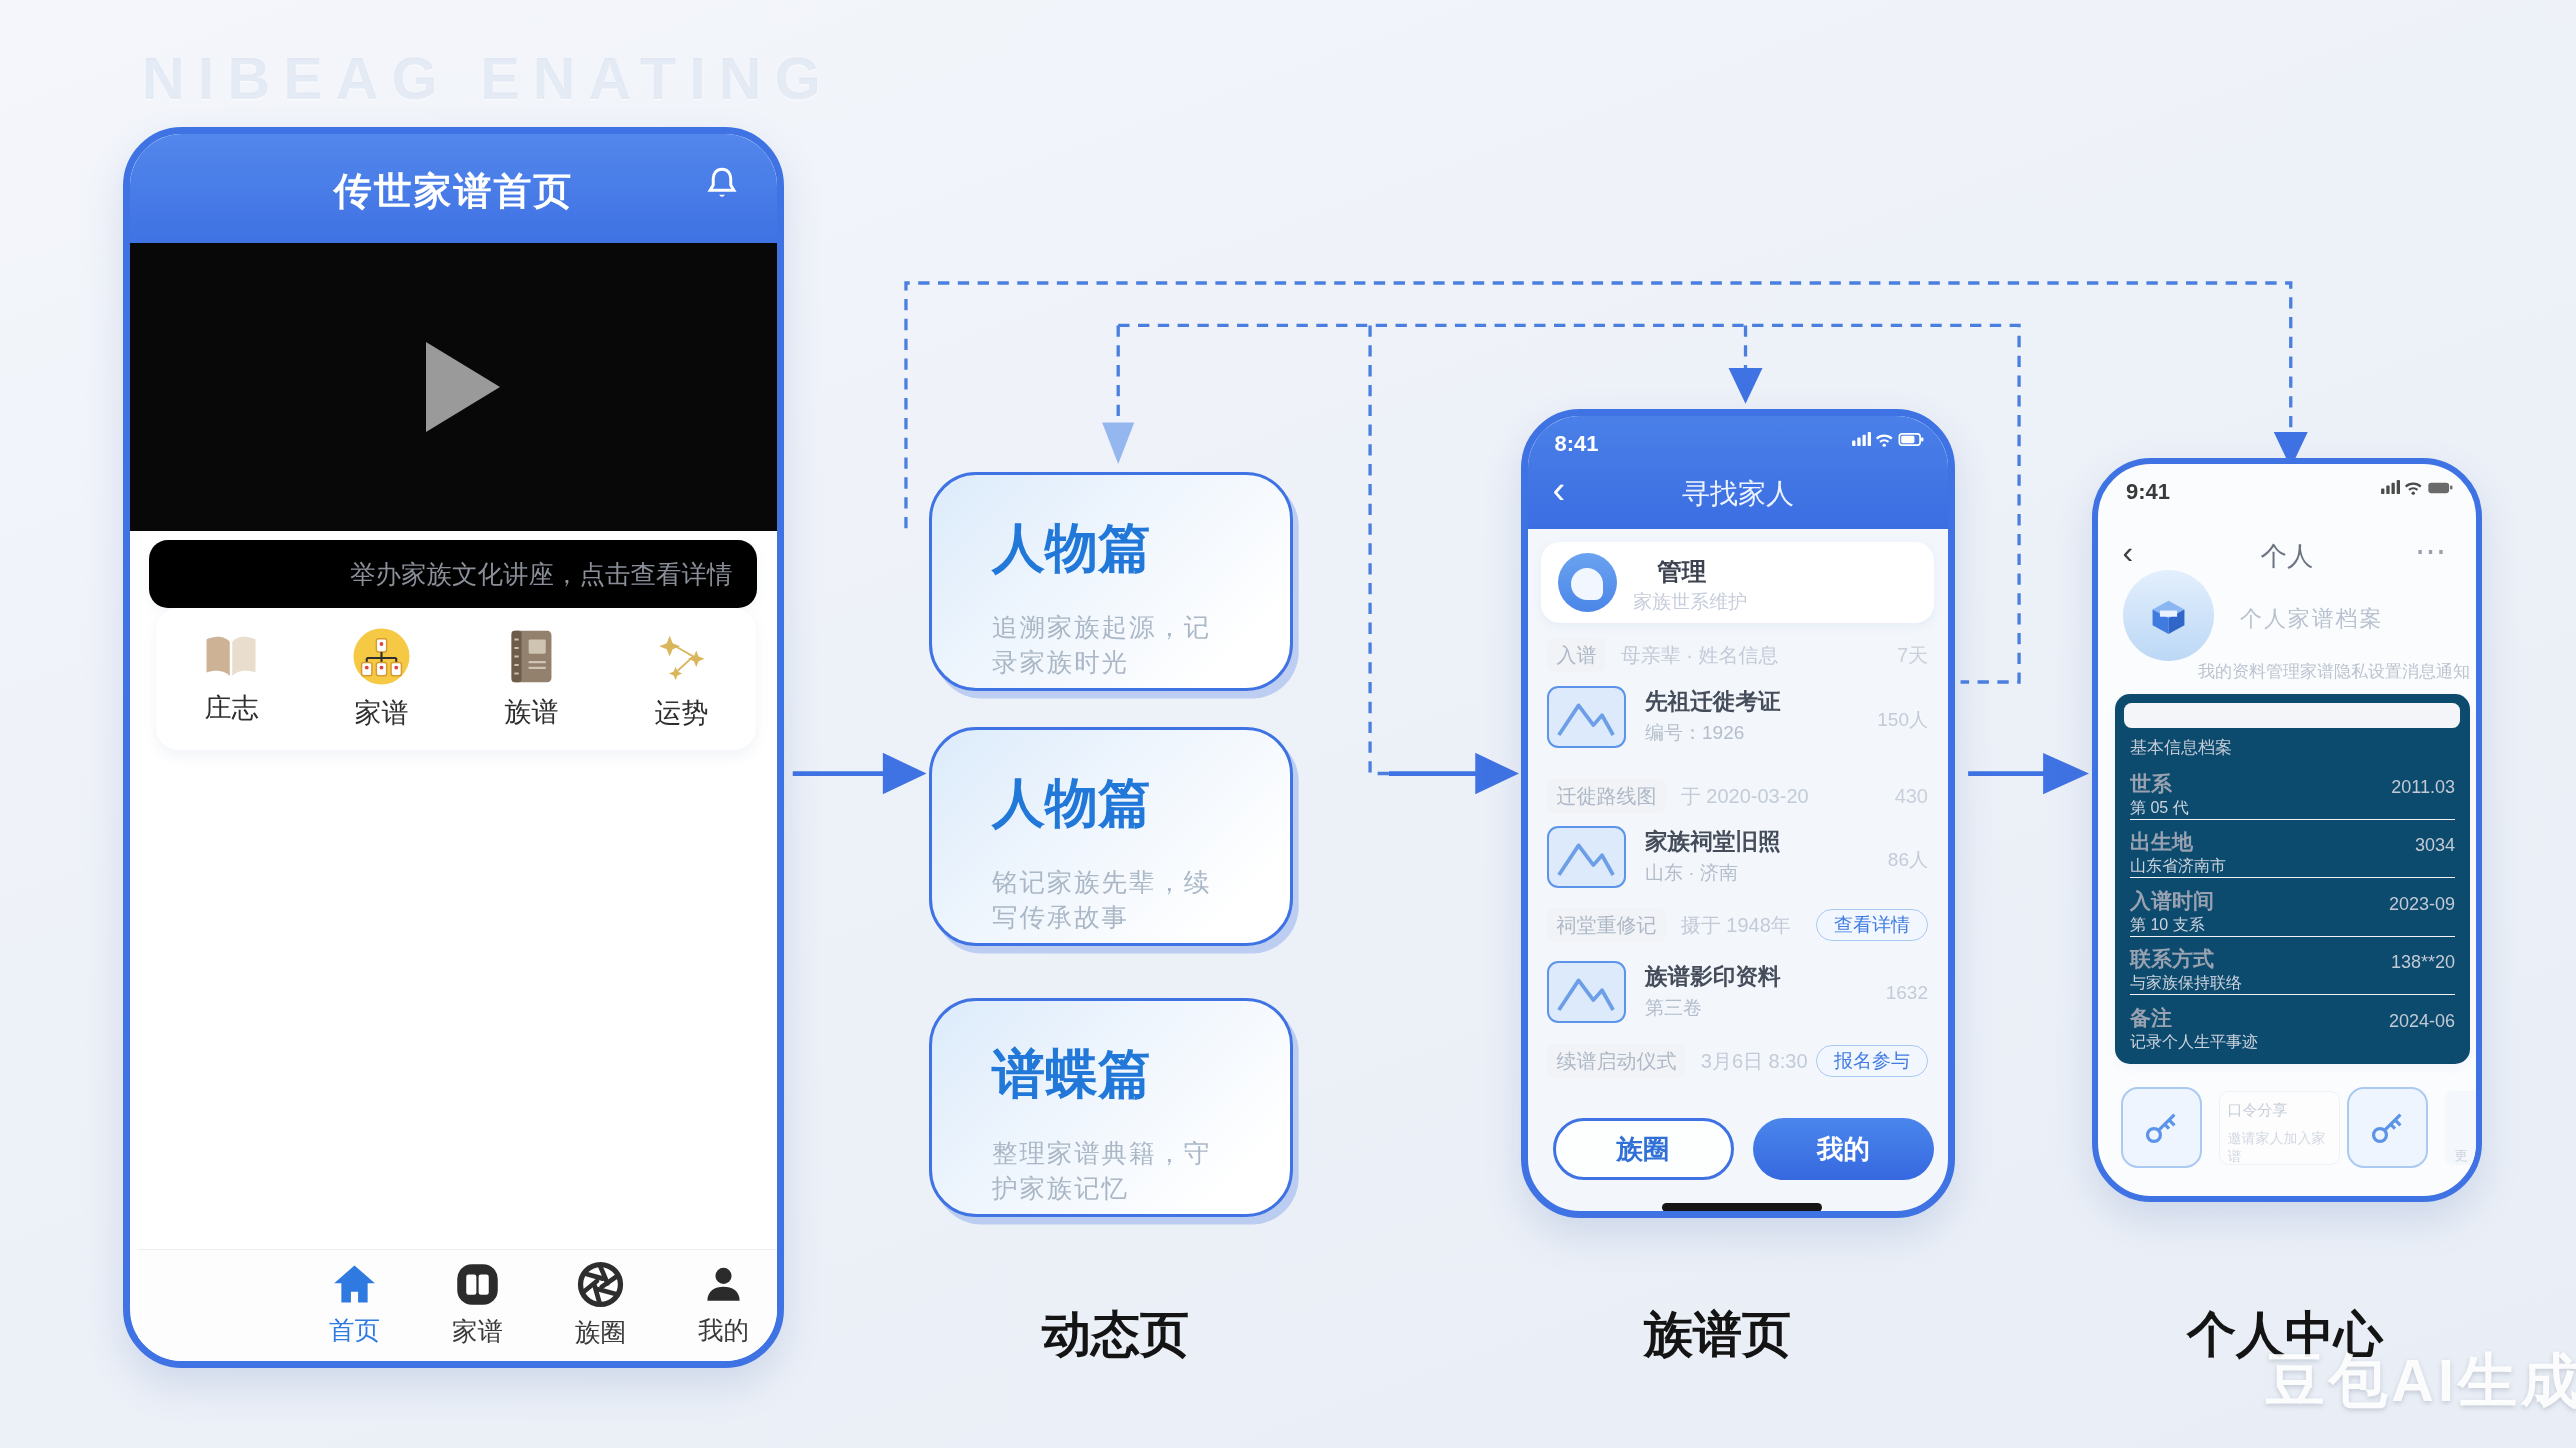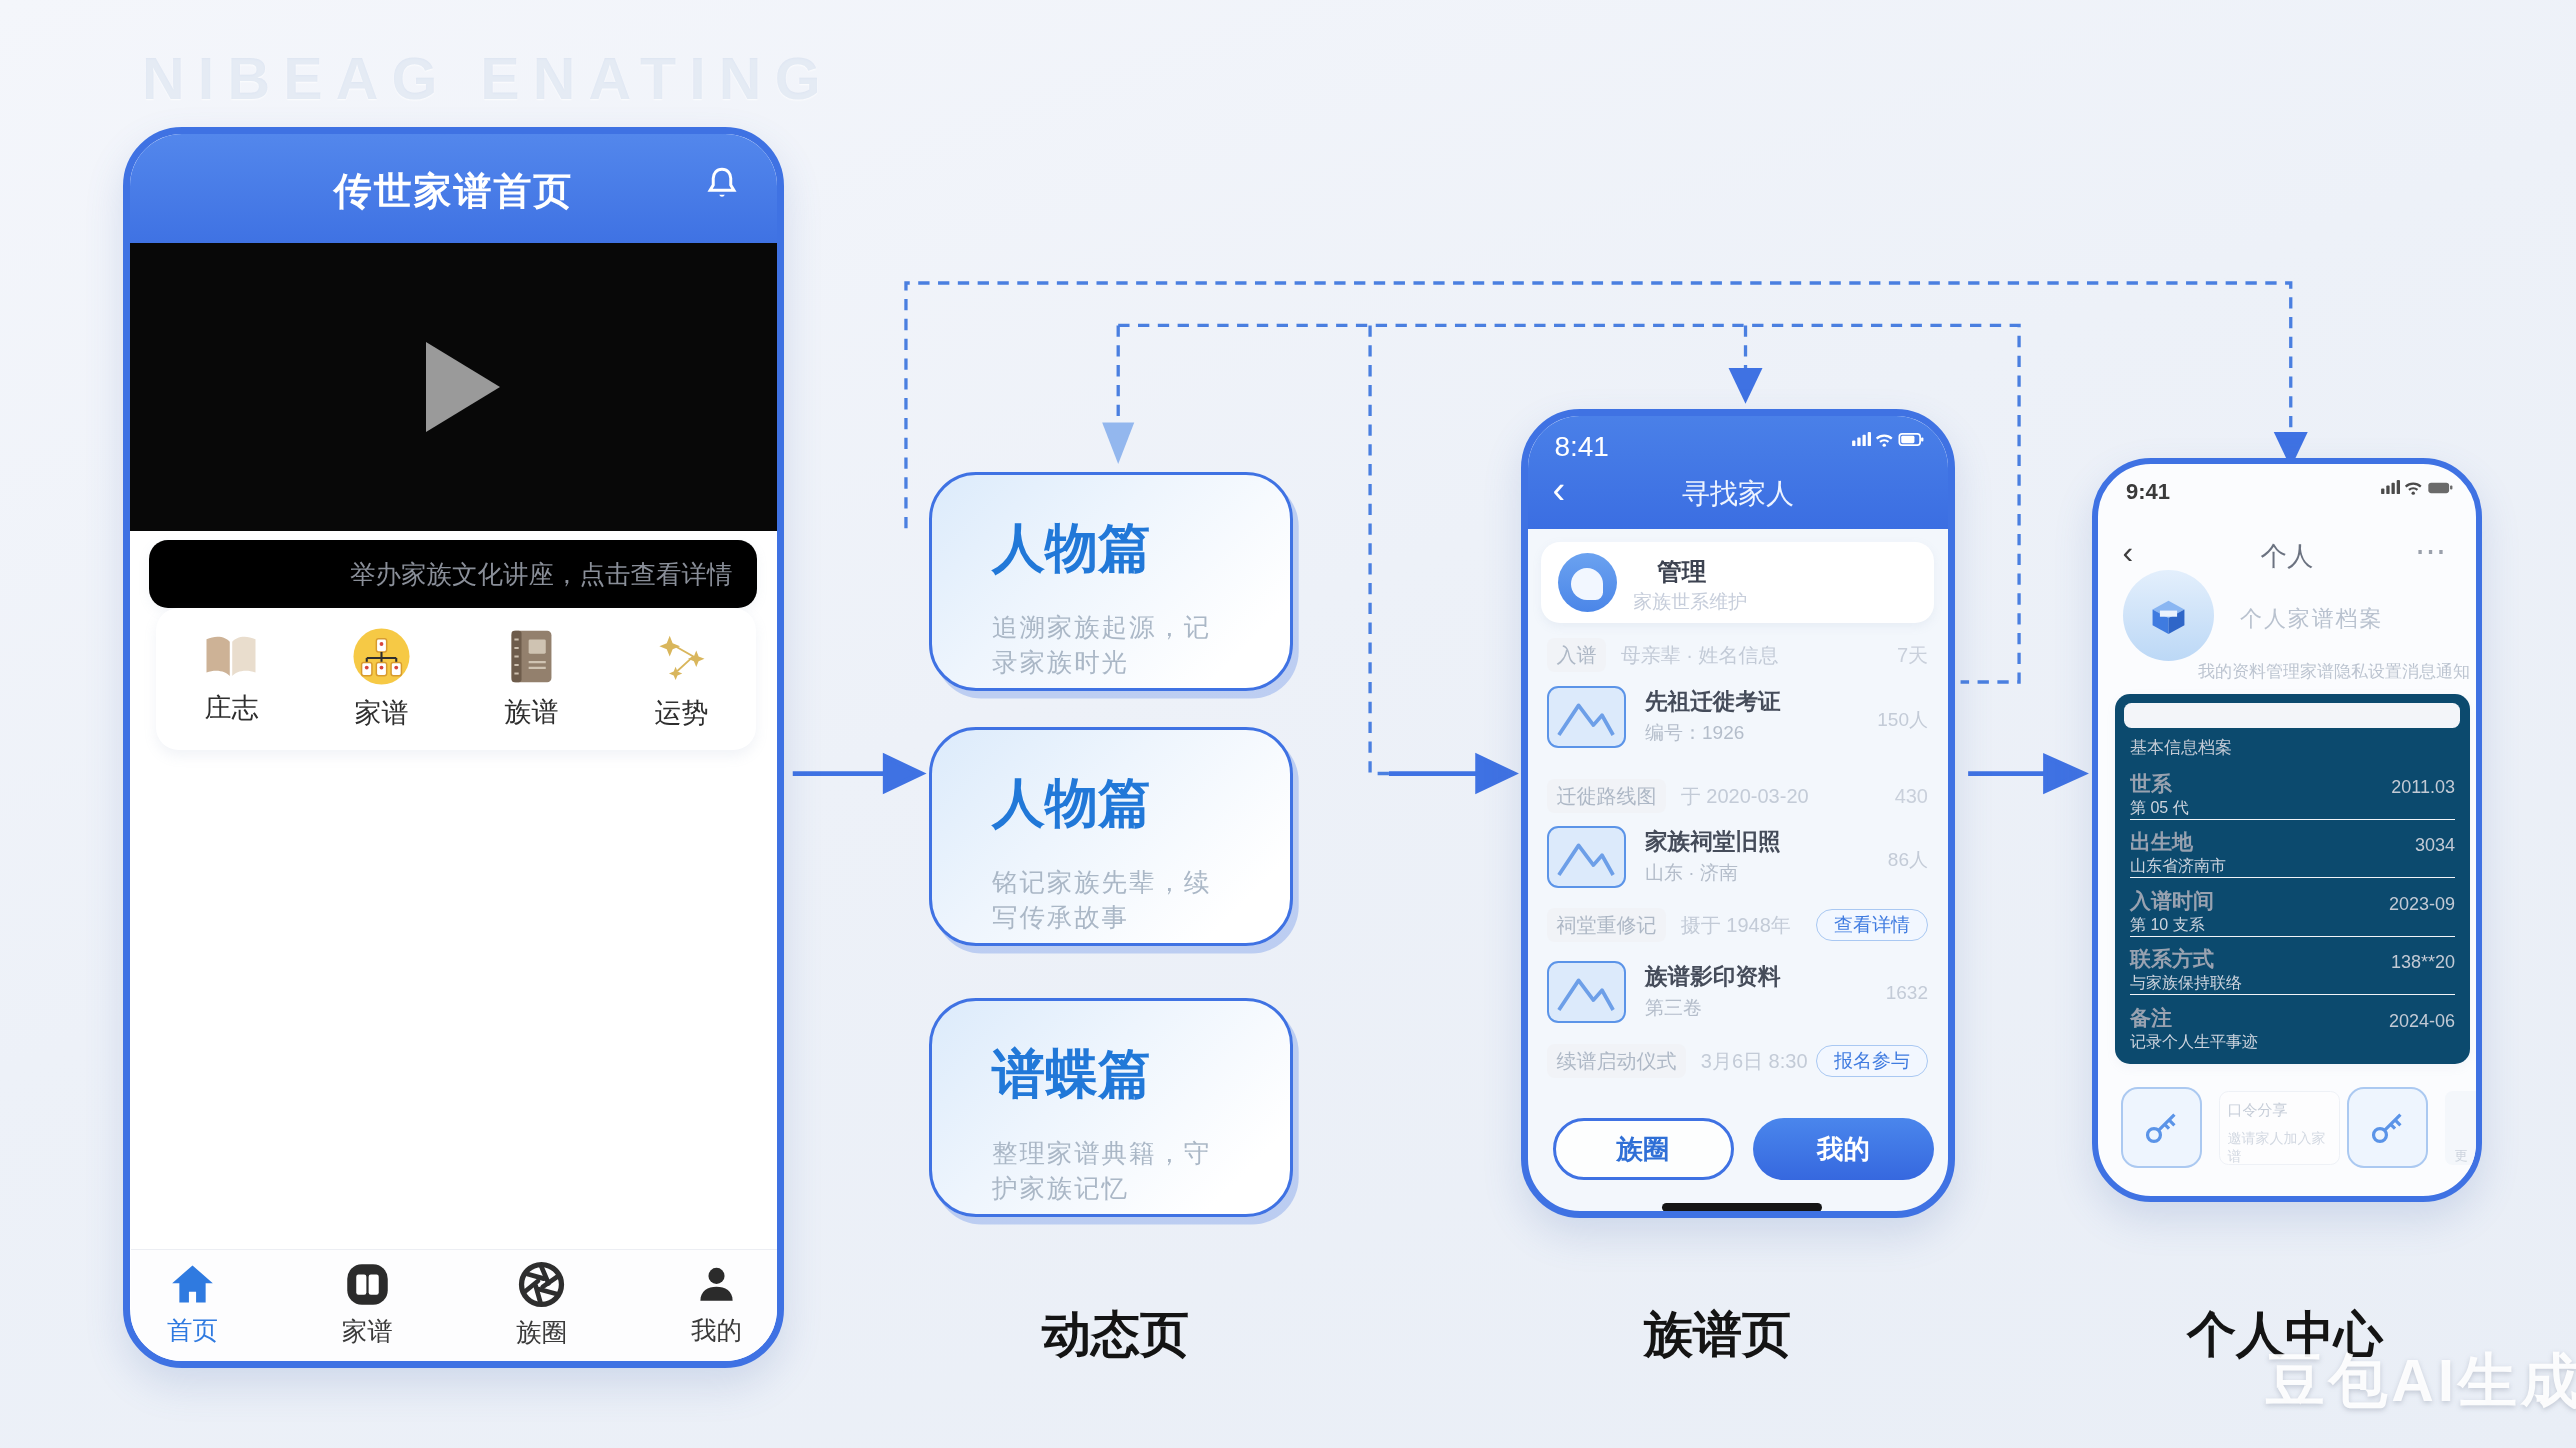--- a/index.html
+++ b/index.html
@@ -34,35 +34,35 @@
   .qi-label{font-size:27px;color:#2e2e2e;}
   .p1-grid{left:30px;top:626px;width:596px;height:500px;}
   .hcard{position:absolute;width:285px;height:243px;border-radius:24.5px;box-shadow:0 7.5px 15px rgba(120,145,185,.18);box-sizing:border-box;}
   .hcard.light{background:linear-gradient(205deg,#5d9fe0 0%,#a9cdf0 22%,#eef5fc 55%,#ffffff 100%);padding:24.5px;}
   .hcard.light .hc-title{color:#2d6ed8;font-size:40px;font-weight:bold;margin-top:57px;}
   .hcard.light .hc-desc{color:#a4bed4;font-size:20px;line-height:34px;margin-top:17px;}
   .hcard.dark{background:linear-gradient(165deg,#74889b 0%,#537089 45%,#32566f 100%);
     display:flex;align-items:center;justify-content:center;padding:22.6px;}
   .hc-inline{color:#fff;font-size:23.6px;line-height:43px;text-align:center;}
   .hc-inline b{font-size:42px;letter-spacing:0.9px;}
-  .p1-tabbar{left:1px;bottom:0;width:100%;height:111px;background:#fdfdfe;border-top:1.9px solid #eceef3;
-    display:flex;align-items:center;justify-content:space-between;}
+  .p1-tabbar{left:8px;bottom:0;width:100%;height:111px;background:#fdfdfe;border-top:1.9px solid #eceef3;
+    display:flex;align-items:center;justify-content:flex-end;}
   .tab{display:flex;flex-direction:column;align-items:center;gap:7.5px;width:123px;}
   .tab-label{font-size:25.5px;color:#3a3a3a;}
   .tab.active .tab-label{color:#2f7ae0;}
   
   .fcard{left:929px;width:364px;height:219px;border:3.8px solid #3f72e3;border-radius:47px;
     background:linear-gradient(135deg,#dcebfb 0%,#eef5fd 40%,#ffffff 85%);
     box-shadow:5.7px 7.5px 0 rgba(63,114,227,.28);box-sizing:border-box;padding:38px 60px;}
   .fc-title{color:#2178d8;font-size:53px;font-weight:bold;}
   .fc-desc{color:#aab7c6;font-size:25.5px;margin-top:24.5px;letter-spacing:1.9px;}
   
   .p2{left:1521px;top:409px;width:434px;height:809px;background:#f3f7fc;}
   .p2-header{left:0;top:0;width:100%;height:113px;background:linear-gradient(180deg,#4a80e8,#3b6ee2);}
-  .p2-status{left:26.4px;top:15px;color:#fff;font-size:28px;font-weight:normal;}
+  .p2-status{left:26.4px;top:15px;color:#fff;font-size:22px;font-weight:bold;}
   .p2-sticons{right:24.5px;top:15px;}
   .p2-back{left:24.5px;top:55px;color:#fff;font-size:38px;line-height:38px;}
   .p2-title{width:100%;top:59px;text-align:center;color:#eef4ff;font-size:28px;}
   .p2-card{left:13.2px;top:126px;width:393px;height:81px;background:#fff;border-radius:19px;
     box-shadow:0 3.8px 9.4px rgba(140,160,190,.10);}
   .p2-avatar{left:17px;top:11.3px;width:59px;height:59px;border-radius:50%;
     background:linear-gradient(180deg,#6ba2f0,#4b86e8);}
   .p2-avatar::after{content:"";position:absolute;left:13.2px;top:15px;width:32px;height:32px;border-radius:50% 50% 7.5px 50%;background:#f2f7ff;}
   .p2-name{left:92px;top:13.2px;font-size:24.5px;color:#3c4250;font-weight:bold;margin-left:24px;}
   .p2-namesub{left:92px;top:47px;font-size:19px;color:#c7cedb;}

